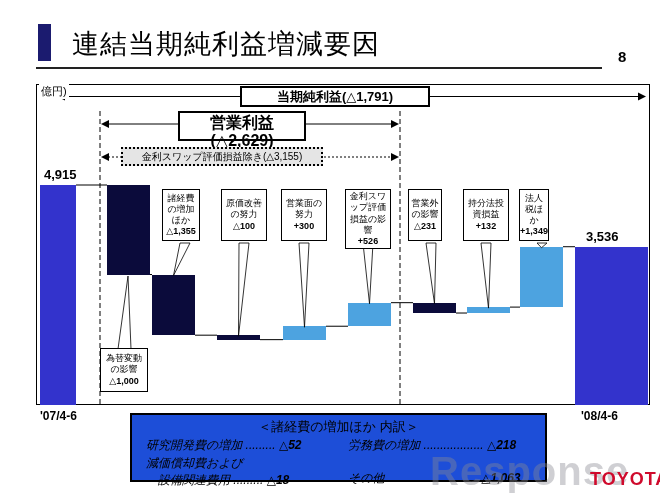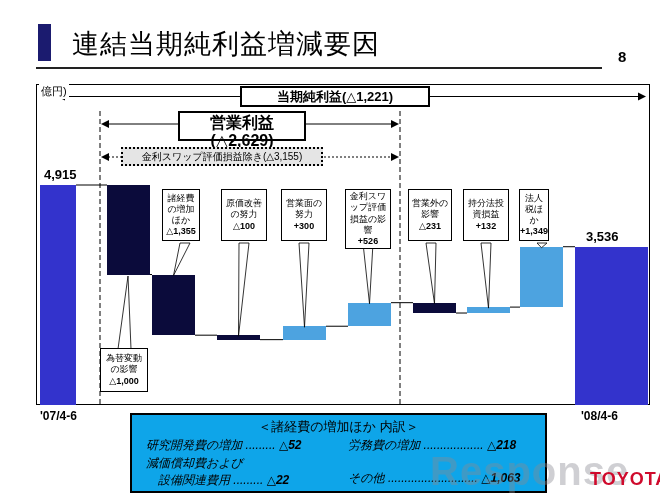--- a/index.html
+++ b/index.html
@@ -30,21 +30,21 @@
   .start-value{position:absolute;left:44px;top:167px;font-size:13px;font-weight:bold;z-index:3;}
   .end-value{position:absolute;left:586px;top:229px;font-size:13px;font-weight:bold;z-index:3;}
   .axis-start{position:absolute;left:40px;top:409px;font-size:12px;font-weight:bold;z-index:3;text-align:center;}
   .axis-end{position:absolute;left:581px;top:409px;font-size:12px;font-weight:bold;z-index:3;}
   
   .callout{position:absolute;background:#fff;border:1px solid #000;font-size:9px;text-align:center;
     display:flex;flex-direction:column;justify-content:center;align-items:center;line-height:1.25;
     padding:1px;box-sizing:border-box;}
   .callout .val{font-weight:bold;}
   
-  .breakdown{position:absolute;left:130px;top:413px;width:417px;height:80px;border:2px solid #000;background:#0ea5e9;
+  .breakdown{position:absolute;left:130px;top:413px;width:417px;height:69px;border:2px solid #000;background:#1d4ed8;
     z-index:3;box-sizing:border-box;}
   .bk-title{position:absolute;left:0;right:0;top:3px;text-align:center;font-size:13px;white-space:nowrap;}
   .bk-line{position:absolute;font-size:12px;white-space:nowrap;font-style:italic;}
   .bk-line .bval{font-weight:bold;}
   
   .watermark{position:absolute;left:430px;top:449px;font-size:40px;font-weight:bold;color:#8a8a92;opacity:.4;
     z-index:4;letter-spacing:1px;white-space:nowrap;}
   .toyota{position:absolute;left:590px;top:469px;font-size:18px;font-weight:bold;color:#cf0a2c;
     z-index:5;letter-spacing:1px;}
 </style>
@@ -113,39 +113,39 @@
         <div class="val">△100</div>
       </div>
       <div class="callout" style="left: 281px; top: 189px; width: 46px; min-height: 52px;">
         <div>営業面の努力</div>
         <div class="val">+300</div>
       </div>
       <div class="callout" style="left: 345px; top: 189px; width: 46px; min-height: 52px;">
         <div>金利スワップ評価損益の影響</div>
         <div class="val">+526</div>
       </div>
-      <div class="callout" style="left: 408px; top: 189px; width: 44px; min-height: 52px;">
+      <div class="callout" style="left: 408px; top: 189px; width: 34px; min-height: 52px;">
         <div>営業外の影響</div>
         <div class="val">△231</div>
       </div>
       <div class="callout" style="left: 463px; top: 189px; width: 46px; min-height: 52px;">
         <div>持分法投資損益</div>
         <div class="val">+132</div>
       </div>
       <div class="callout" style="left: 519px; top: 189px; width: 30px; min-height: 52px;">
         <div>法人税ほか</div>
         <div class="val">+1,349</div>
       </div>
       <div class="callout" style="left: 100px; top: 348px; width: 48px; min-height: 44px;">
         <div>為替変動の影響</div>
         <div class="val">△1,000</div>
       </div>
     </div>
 
-  <div class="net-income-box">当期純利益(△1,221)</div>
+  <div class="net-income-box">当期純利益(△1,791)</div>
   <div class="op-income-box">
     <div>営業利益</div>
     <div>(△2,629)</div>
   </div>
   <div class="swap-box">金利スワップ評価損益除き(△3,155)</div>
 
   <div class="start-value">4,915</div>
   <div class="end-value">3,536</div>
   <div class="axis-start">'07/4-6</div>
   <div class="axis-end">'08/4-6</div>
@@ -155,21 +155,21 @@
     <div class="bk-line" style="left:14px;top:22px">
       <span>研究開発費の増加</span><span> ......... </span><span class="bval">△52</span>
     </div>
     <div class="bk-line" style="left:216px;top:22px">
       <span>労務費の増加</span><span> .................. </span><span class="bval">△218</span>
     </div>
     <div class="bk-line" style="left:14px;top:40px">
       <span>減価償却費および</span>
     </div>
     <div class="bk-line" style="left:26px;top:57px">
-      <span>設備関連費用</span><span> ......... </span><span class="bval">△22</span>
+      <span>設備関連費用</span><span> ......... </span><span class="bval">△18</span>
     </div>
     <div class="bk-line" style="left:216px;top:55px">
       <span>その他</span><span> ........................... </span><span class="bval">△1,063</span>
     </div>
   </div>
 
   <div class="watermark">Response</div>
   <div class="toyota">TOYOTA</div>
 
 </div>

